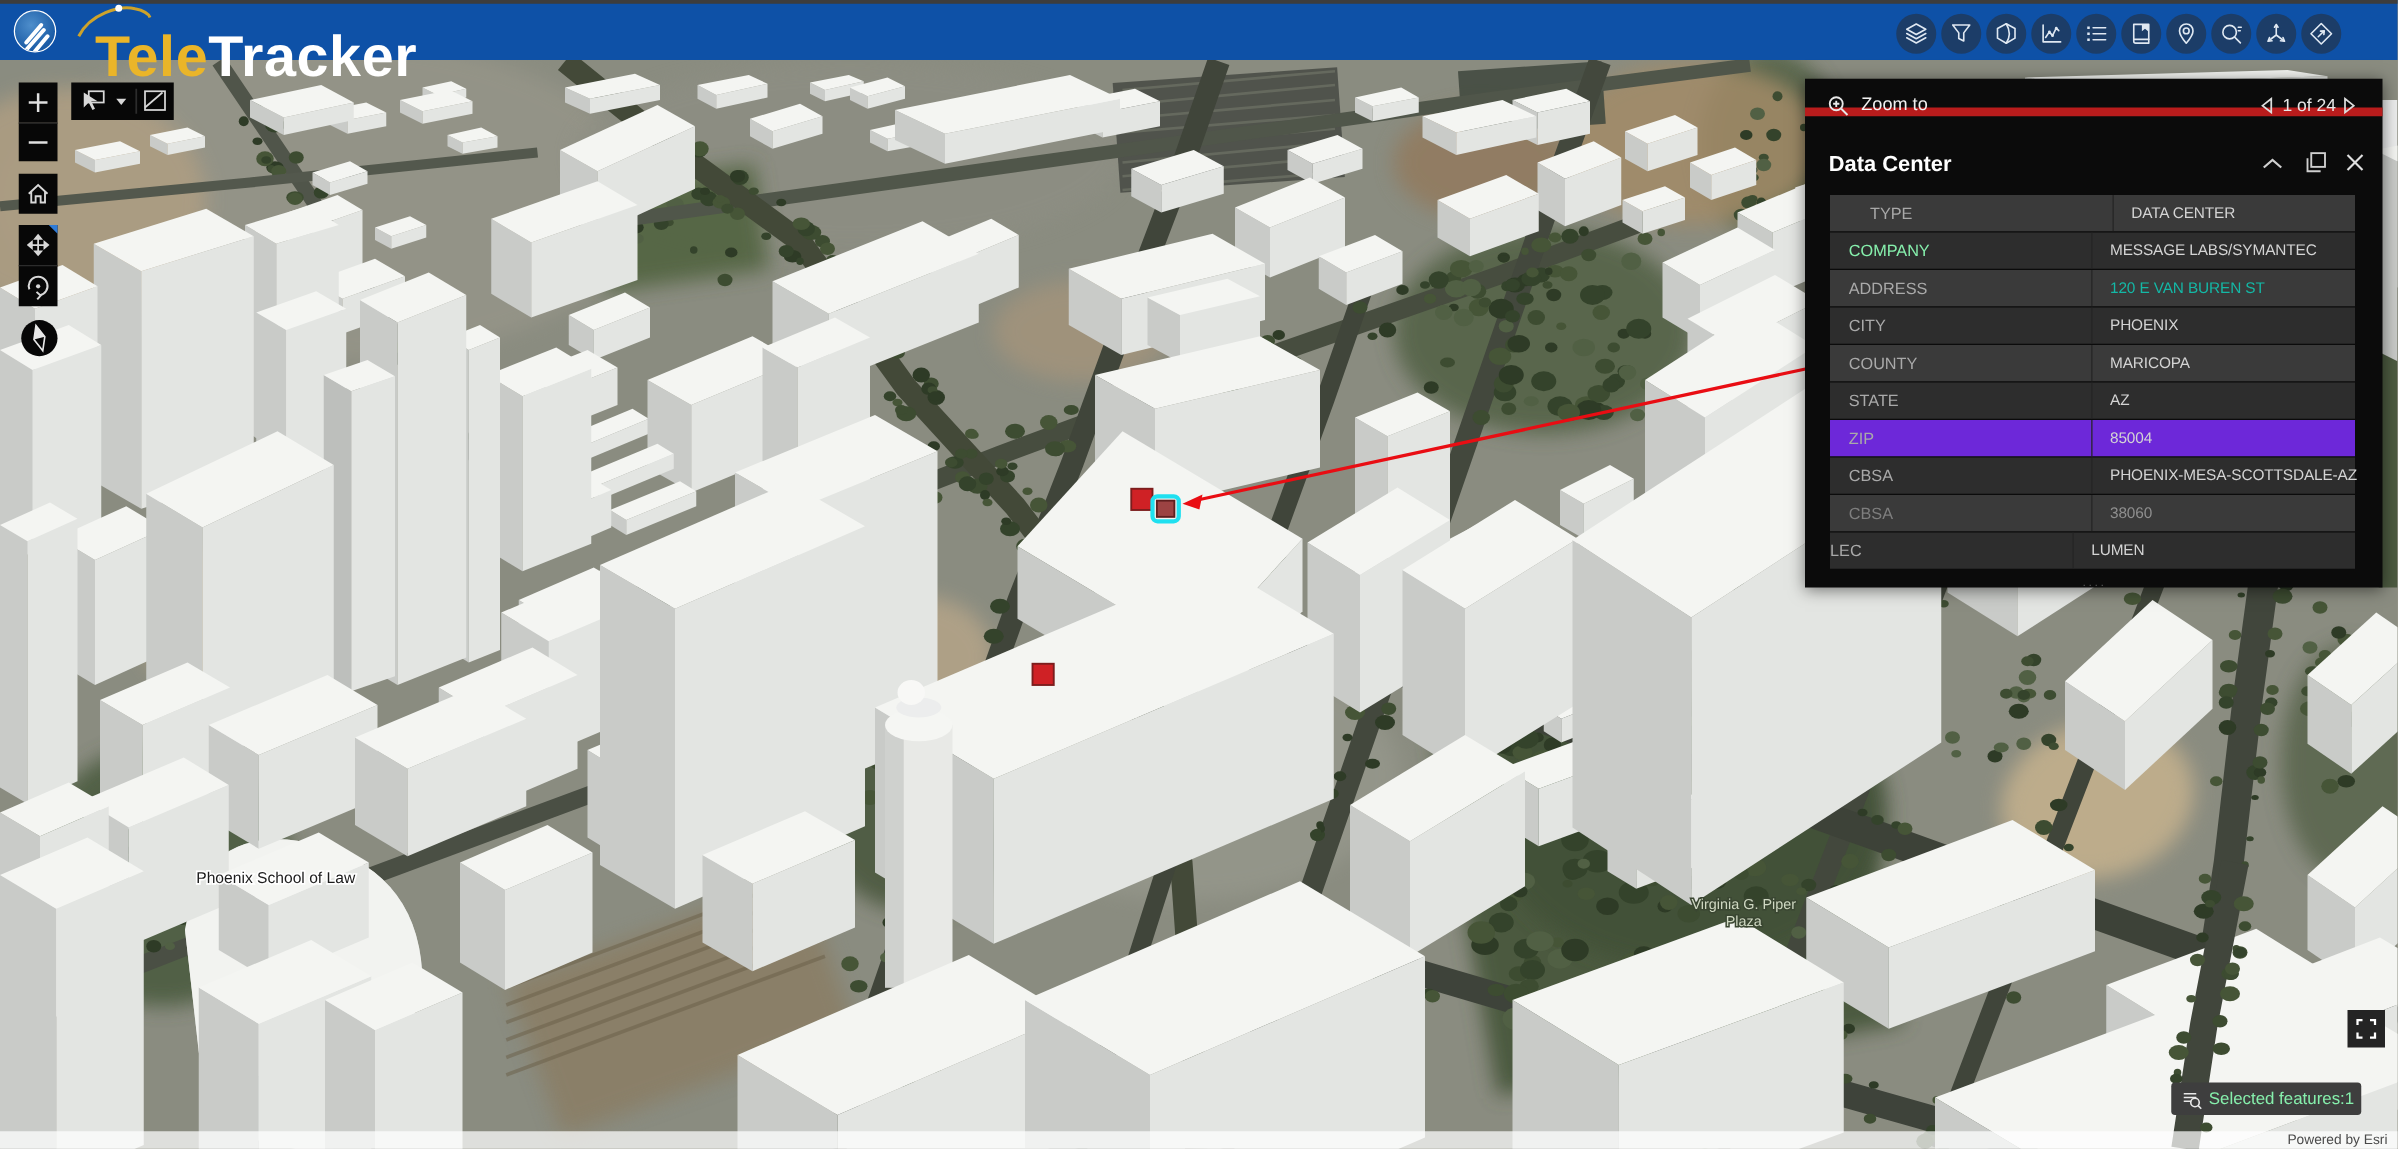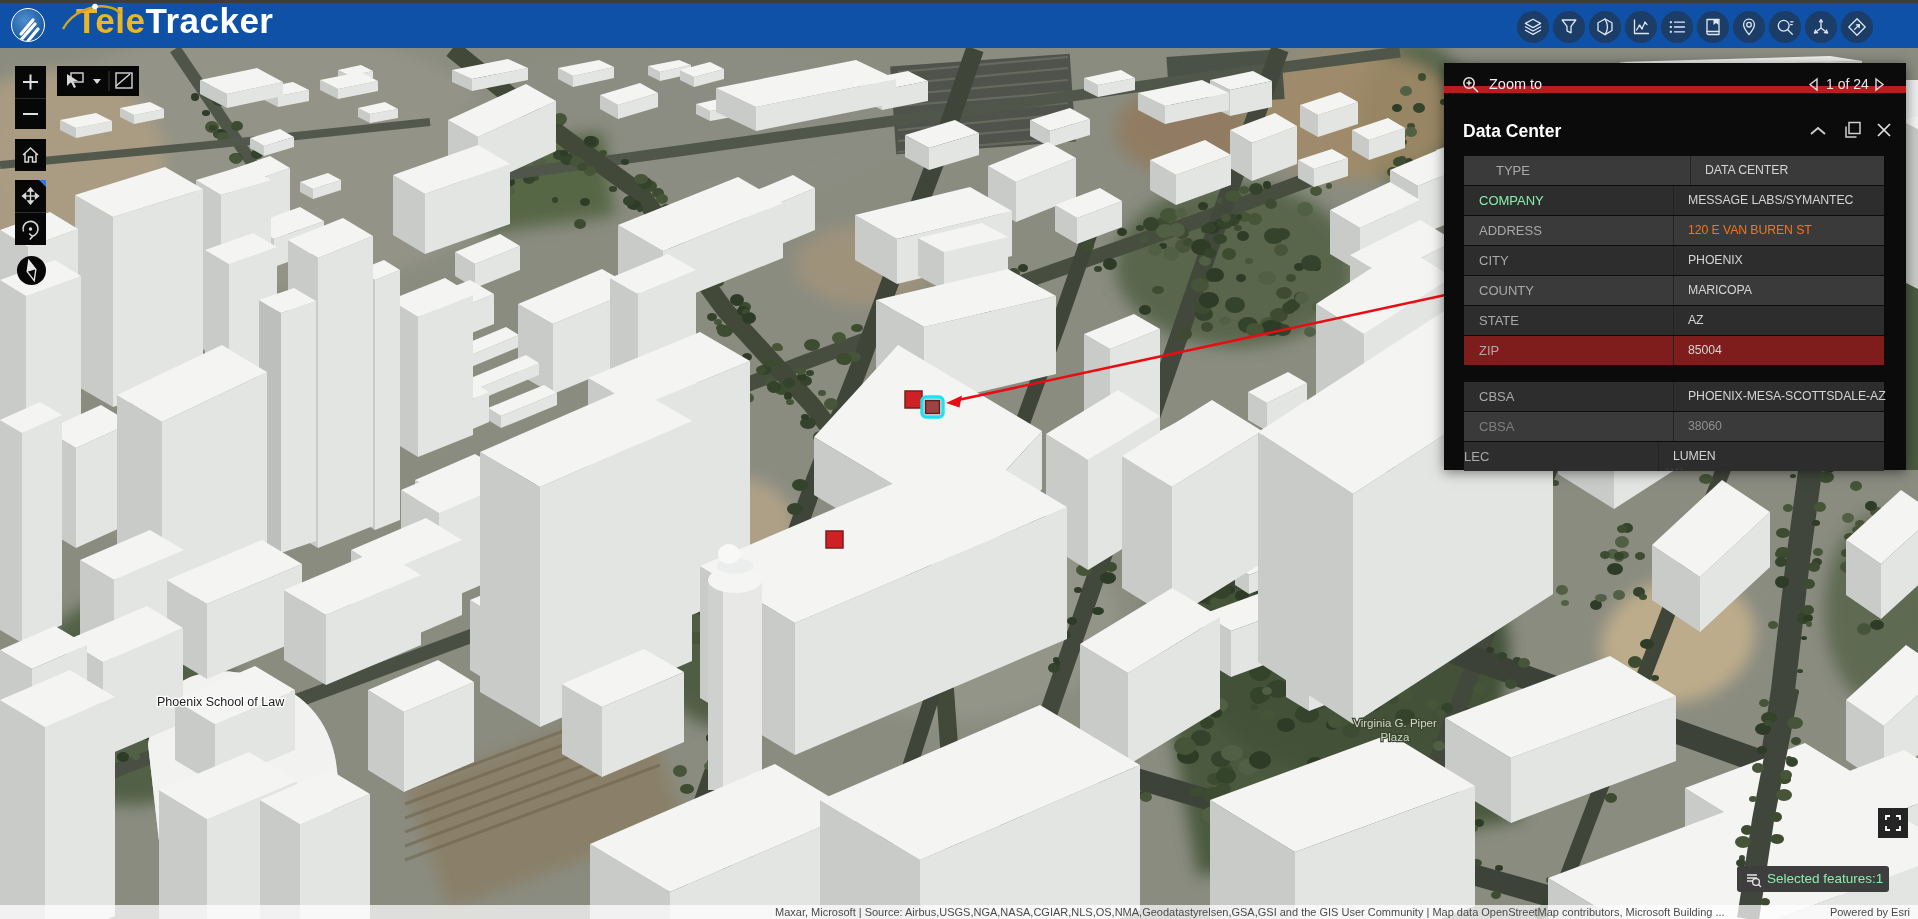--- a/index.html
+++ b/index.html
@@ -1628,21 +1628,21 @@
 
 <div style="position:absolute;left:11px;top:8px;width:34px;height:34px;border-radius:50%;border:1.6px solid #ffffff;background:radial-gradient(circle at 40% 35%, #4e8ecb, #1b5ca6 70%);overflow:hidden;box-sizing:border-box">
 <svg width="34" height="34" viewBox="0 0 34 34">
       <g stroke="#ffffff" stroke-width="3.2" stroke-linecap="round">
         <line x1="9" y1="25" x2="21" y2="11"></line>
         <line x1="8" y1="32" x2="23" y2="15"></line>
         <line x1="16" y1="32" x2="26" y2="20"></line>
       </g>
     </svg></div>
 
-<div style="position:absolute;left:76px;top:1px;font-family:'Liberation Sans',sans-serif;font-size:35px;font-weight:bold;letter-spacing:0.5px;color:#fff"><span style="color:#eab529">Tele</span><span>Tracker</span></div>
+<div style="position:absolute;left:76px;top:18px;font-family:'Liberation Sans',sans-serif;font-size:46px;font-weight:bold;letter-spacing:0.5px;color:#fff"><span style="color:#eab529">Tele</span><span>Tracker</span></div>
 
 <svg style="position:absolute;left:60px;top:2px" width="80" height="34" viewBox="0 0 80 34">
     <path d="M 3 27 C 12 9 36 2 48 5 Q 58 7 60 12" fill="none" stroke="#cda32b" stroke-width="2.4"></path>
     <circle cx="35" cy="4.5" r="2.8" fill="#ffffff"></circle>
   </svg>
 
 <div style="position:absolute;left:1517px;top:11px;width:32px;height:32px;border-radius:50%;background:#1c3d68;">
     <svg width="22" height="22" viewBox="0 0 22 22" style="position:absolute;left:5px;top:5px">
       <path d="M11 3.2 L18.6 7.4 11 11.6 3.4 7.4 Z" stroke="#dfe8f2" stroke-width="1.3" fill="none" stroke-linecap="round" stroke-linejoin="round"></path>
       <path d="M3.4 10.8 L11 15 18.6 10.8" stroke="#dfe8f2" stroke-width="1.3" fill="none" stroke-linecap="round" stroke-linejoin="round"></path>
@@ -1815,39 +1815,39 @@
         <div style="padding-left:14px;color:#d4d4d4;height:29px;line-height:29px;font-size:12.3px;letter-spacing:-0.1px">DATA CENTER</div>
       </div>
 
 <div style="display:flex;height:29px;margin-bottom:1px;background:#2d2d2d;font-size:13px;align-items:center;white-space:nowrap">
         <div style="width:194px;flex:none;padding-left:15px;color:#86efac;border-right:1px solid #242424;height:29px;line-height:29px">COMPANY</div>
         <div style="padding-left:14px;color:#d4d4d4;height:29px;line-height:29px;font-size:12.3px;letter-spacing:-0.1px">MESSAGE LABS/SYMANTEC</div>
       </div>
 
 <div style="display:flex;height:29px;margin-bottom:1px;background:#3a3a3a;font-size:13px;align-items:center;white-space:nowrap">
         <div style="width:194px;flex:none;padding-left:15px;color:#a9a9a9;border-right:1px solid #242424;height:29px;line-height:29px">ADDRESS</div>
-        <div style="padding-left:14px;color:#f97316;height:29px;line-height:29px;font-size:12.3px;letter-spacing:-0.1px">120 E VAN BUREN ST</div>
+        <div style="padding-left:14px;color:#14b8a6;height:29px;line-height:29px;font-size:12.3px;letter-spacing:-0.1px">120 E VAN BUREN ST</div>
       </div>
 
 <div style="display:flex;height:29px;margin-bottom:1px;background:#2d2d2d;font-size:13px;align-items:flex-end;white-space:nowrap">
         <div style="width:194px;flex:none;padding-left:15px;color:#a9a9a9;border-right:1px solid #242424;height:29px;line-height:29px">CITY</div>
         <div style="padding-left:14px;color:#d4d4d4;height:29px;line-height:29px;font-size:12.3px;letter-spacing:-0.1px">PHOENIX</div>
       </div>
 
 <div style="display:flex;height:29px;margin-bottom:1px;background:#3a3a3a;font-size:13px;align-items:center;white-space:nowrap">
         <div style="width:194px;flex:none;padding-left:15px;color:#a9a9a9;border-right:1px solid #242424;height:29px;line-height:29px">COUNTY</div>
         <div style="padding-left:14px;color:#d4d4d4;height:29px;line-height:29px;font-size:12.3px;letter-spacing:-0.1px">MARICOPA</div>
       </div>
 
 <div style="display:flex;height:29px;margin-bottom:1px;background:#2d2d2d;font-size:13px;align-items:flex-end;white-space:nowrap">
         <div style="width:194px;flex:none;padding-left:15px;color:#a9a9a9;border-right:1px solid #242424;height:29px;line-height:29px">STATE</div>
         <div style="padding-left:14px;color:#d4d4d4;height:29px;line-height:29px;font-size:12.3px;letter-spacing:-0.1px">AZ</div>
       </div>
 
-<div style="display:flex;height:29px;margin-bottom:17px;background:#7f1d1d;font-size:13px;white-space:nowrap">
+<div style="display:flex;height:29px;margin-bottom:1px;background:#6d28d9;font-size:13px;white-space:nowrap">
         <div style="width:194px;flex:none;padding-left:15px;color:#a9a9a9;border-right:1px solid #242424;height:29px;line-height:29px">ZIP</div>
         <div style="padding-left:14px;color:#d4d4d4;height:29px;line-height:29px;font-size:12.3px;letter-spacing:-0.1px">85004</div>
       </div>
 
 <div style="display:flex;height:29px;margin-bottom:1px;background:#2d2d2d;font-size:13px;align-items:center;white-space:nowrap">
         <div style="width:194px;flex:none;padding-left:15px;color:#a9a9a9;border-right:1px solid #242424;height:29px;line-height:29px">CBSA</div>
         <div style="padding-left:14px;color:#d4d4d4;height:29px;line-height:29px;font-size:12.3px;letter-spacing:-0.1px">PHOENIX-MESA-SCOTTSDALE-AZ</div>
       </div>
 
 <div style="display:flex;height:29px;margin-bottom:1px;background:#3a3a3a;font-size:13px;align-items:center;white-space:nowrap">
@@ -1871,15 +1871,14 @@
 
 <div style="position:absolute;left:1737px;top:866px;width:152px;height:26px;background:#3e3e3e;border-radius:3px;color:#86efac;font-size:13.5px;line-height:26px">
 <svg style="position:absolute;left:8px;top:5px" width="17" height="17" viewBox="0 0 17 17" fill="none" stroke="#e8e8e8" stroke-width="1.3">
       <path d="M2 4 H12 M2 7 H12 M2 10 H8"></path>
       <circle cx="11" cy="11" r="3.4"></circle>
       <line x1="13.5" y1="13.5" x2="16" y2="16"></line>
     </svg>
 <span style="margin-left:30px">Selected features:1</span></div>
 
 <div style="position:absolute;left:0;top:905px;width:1918px;height:14px;background:rgba(255,255,255,0.72);font-size:11px;color:#4a4a4a;white-space:nowrap">
-<span style="position:absolute;left:775px;top:0.5px">Maxar, Microsoft | Source: Airbus,USGS,NGA,NASA,CGIAR,NLS,OS,NMA,Geodatastyrelsen,GSA,GSI and the GIS User Community | Map data OpenStreetMap contributors, Microsoft Building ...</span>
 <span style="position:absolute;right:8px;top:0.5px">Powered by Esri</span>
   </div>
 
 </body></html>

